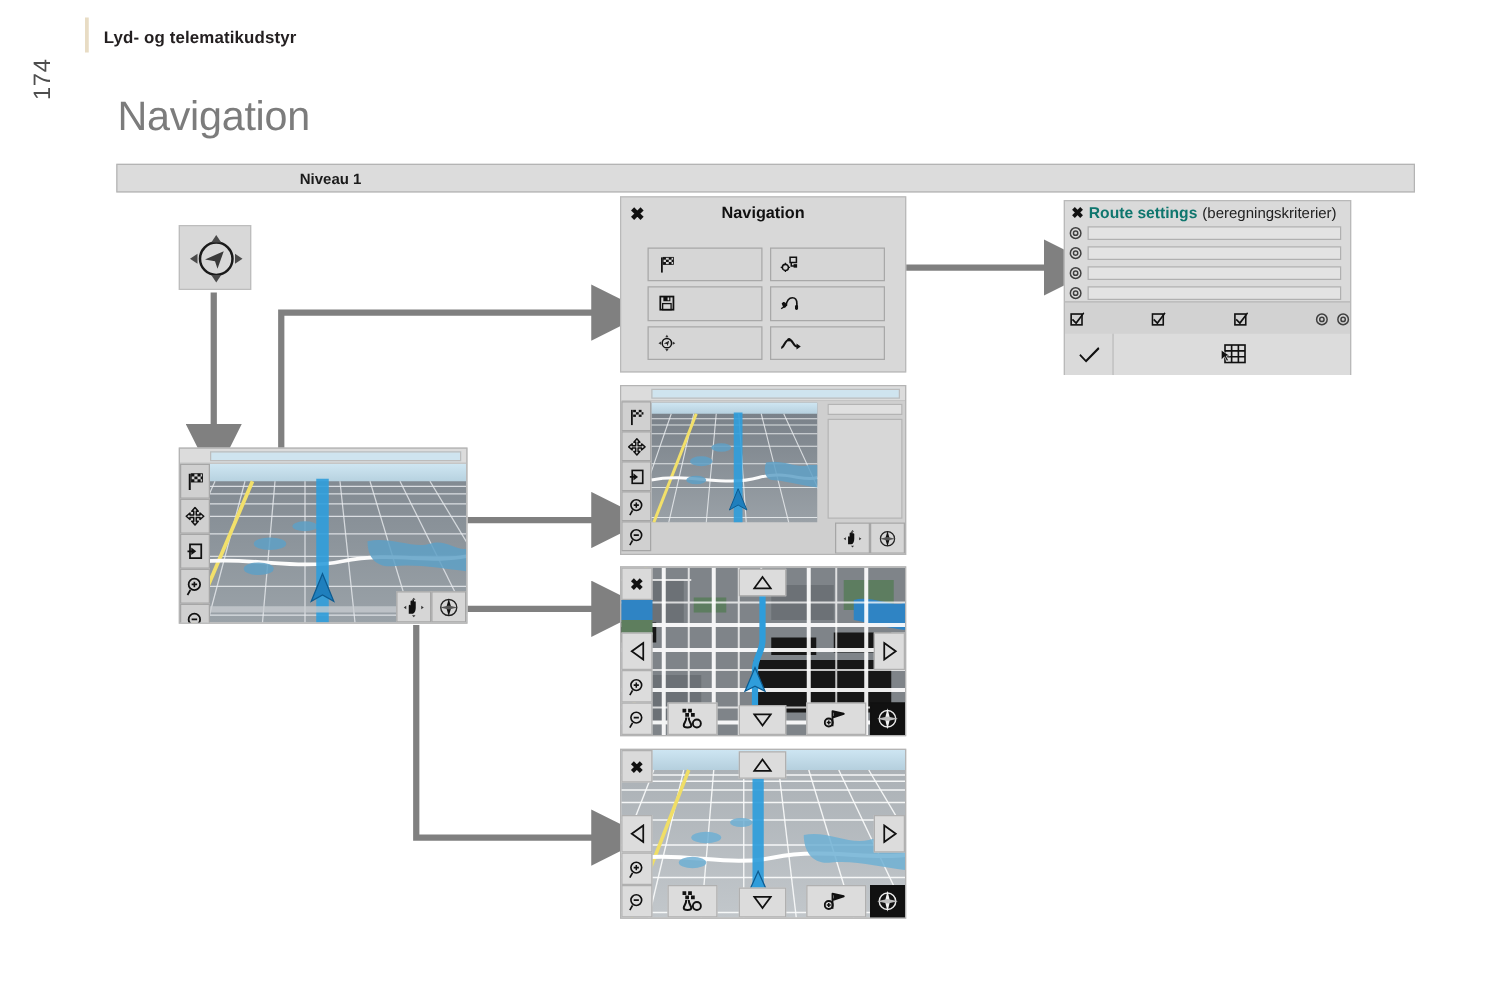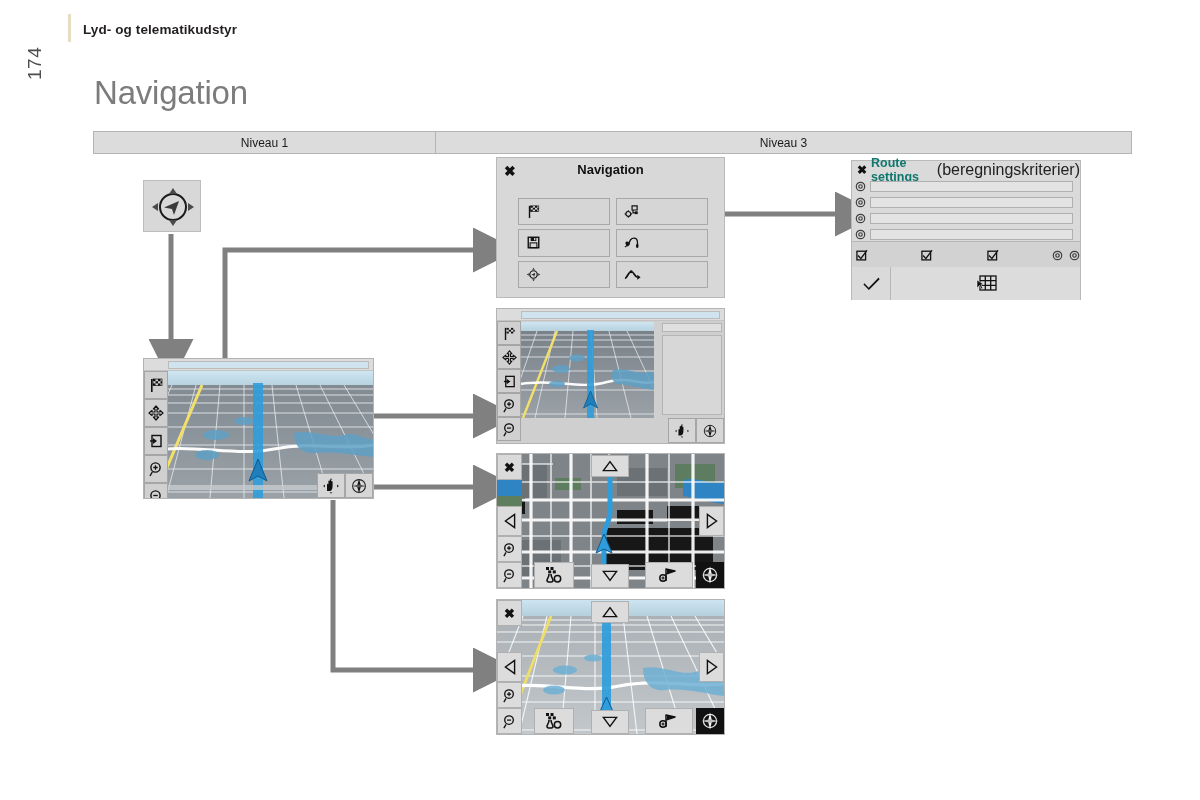--- a/index.html
+++ b/index.html
@@ -15,21 +15,21 @@
   
   #accent-bar{position:absolute;left:68px;top:14px;width:3px;height:28px;background:#e8dcc4;}
   #crumb{position:absolute;left:83px;top:22px;font-size:13.5px;font-weight:bold;color:#231f20;letter-spacing:.1px;text-align:right;}
   #folio{position:absolute;left:24px;top:80px;width:40px;font-size:19px;color:#4d4d4d;
         transform:rotate(-90deg);transform-origin:left top;white-space:nowrap;letter-spacing:.5px;}
   #title{position:absolute;left:94px;top:74px;font-size:33px;color:#7c7c7c;font-weight:normal;letter-spacing:-.2px;}
 
   
   #niveau-row{position:absolute;left:93px;top:131px;width:1039px;height:23px;display:flex;
       border:1px solid #b4b4b4;box-sizing:border-box;background:#dcdcdc;}
-  .niveau-cell{display:flex;align-items:center;justify-content:center;font-size:12px;font-weight:normal;color:#1a1a1a;
+  .niveau-cell{display:flex;align-items:center;justify-content:center;font-size:12px;font-weight:bold;color:#1a1a1a;
       box-sizing:border-box;height:100%;}
   .niveau-cell + .niveau-cell{border-left:1px solid #b4b4b4;}
   #nv1{width:341px;} #nv2{width:352px;} #nv3{flex:1;}
 
   
   #arrows{position:absolute;left:0;top:0;width:1200px;height:800px;pointer-events:none;}
 
   
   .screen{position:absolute;background:#d9d9d9;border:1px solid #b9b9b9;box-sizing:border-box;}
   .btn{background:#d2d2d2;border:1px solid #a9a9a9;box-sizing:border-box;
@@ -46,21 +46,21 @@
   #nav-panel .np-title{position:absolute;left:0;right:0;top:4px;text-align:center;font-size:13px;font-weight:bold;color:#111;}
   #nav-grid{position:absolute;left:21px;top:40px;width:190px;height:90px;
       display:grid;grid-template-columns:1fr 1fr;grid-template-rows:1fr 1fr 1fr;gap:4px 6px;}
   #nav-grid .btn{background:#d6d6d6;border:1px solid #a8a8a8;justify-content:flex-start;padding-left:7px;}
 
   
   #route-panel{left:851px;top:160px;width:230px;height:140px;background:#dadada;}
   #rp-head{position:absolute;left:0;top:0;width:100%;height:17px;display:flex;align-items:center;padding-left:5px;box-sizing:border-box;gap:4px;}
   #rp-head .rp-x{font-size:12px;font-weight:bold;color:#111;line-height:1;}
   #rp-head .rp-t{font-size:12.5px;font-weight:bold;color:#0f766e;}
-  #rp-head .rp-s{font-size:16px;color:#222;}
+  #rp-head .rp-s{font-size:12px;color:#222;}
   #rp-rows{position:absolute;left:3px;top:18px;width:224px;}
   .rp-row{display:flex;align-items:center;height:14px;margin-bottom:2px;gap:4px;}
   .rp-field{flex:1;height:11px;background:#e3e3e3;border:1px solid #b0b0b0;box-sizing:border-box;margin-right:6px;}
   #rp-tools{position:absolute;left:0;top:80px;width:100%;height:26px;background:#d2d2d2;border-top:1px solid #b6b6b6;border-bottom:1px solid #b6b6b6;
      display:flex;align-items:center;}
   #rp-tools .tool{width:66px;display:flex;align-items:center;padding-left:4px;box-sizing:border-box;}
   #rp-tools .radios{display:flex;gap:6px;margin-left:4px;}
   #rp-bottom{position:absolute;left:0;top:106px;width:100%;height:33px;display:flex;}
   #rp-ok{width:38px;border-right:1px solid #b6b6b6;display:flex;align-items:center;justify-content:center;background:#dadada;}
   #rp-kbd{flex:1;display:flex;align-items:center;justify-content:center;background:#dcdcdc;}
@@ -103,21 +103,20 @@
 
 <div class="page">
 
   <div id="accent-bar"></div>
   <div id="crumb">Lyd- og telematikudstyr</div>
   <div id="folio">174</div>
   <div id="title">Navigation</div>
 
   <div id="niveau-row">
     <div class="niveau-cell" id="nv1">Niveau 1</div>
-    <div class="niveau-cell" id="nv3">Niveau 3</div>
   </div>
 
   <svg id="arrows">
     <defs>
       <marker id="ah" markerWidth="9" markerHeight="9" refX="1" refY="4.5" orient="auto">
         <path d="M0,0 L9,4.5 L0,9 z" fill="#808080"></path>
       </marker>
     </defs>
     <g stroke="#808080" stroke-width="5" fill="none">
 

